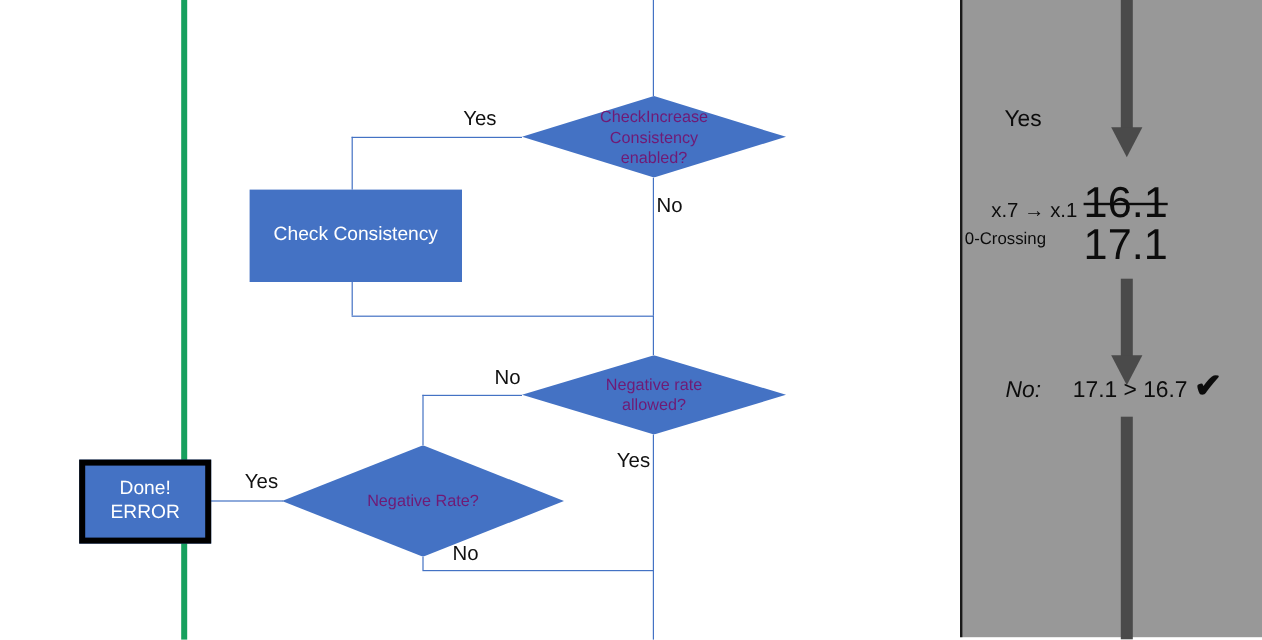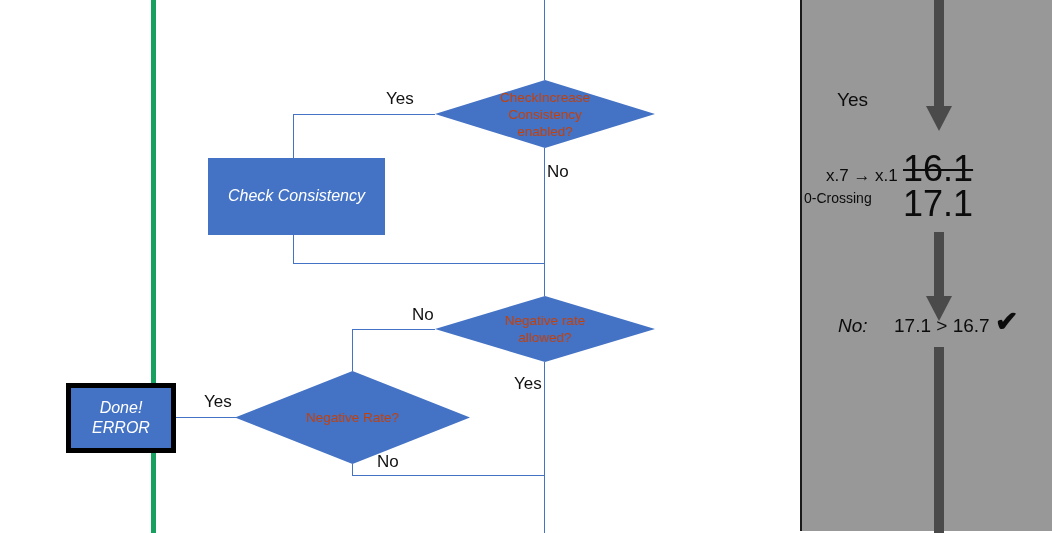--- a/index.html
+++ b/index.html
@@ -8,30 +8,30 @@
 
   
   .green-line{position:absolute;background:#17a05e;}
 
   .conn{position:absolute;background:#4472C4;}
   .conn.h{height:1px;}
   .conn.v{width:1px;}
 
   .proc-box{
     position:absolute;background:#4472C4;display:flex;align-items:center;
-    justify-content:center;text-align:center;color:#ffffff;line-height:1.28;font-style:italic;
+    justify-content:center;text-align:center;color:#ffffff;line-height:1.28;
   }
   .proc-box.thick{border:5px solid #000000;box-sizing:border-box;}
 
   .diamond{position:absolute;}
   .diamond svg{position:absolute;left:0;top:0;width:100%;height:100%;}
   .diamond .dlabel{
     position:absolute;left:0;top:0;width:100%;height:100%;
     display:flex;align-items:center;justify-content:center;text-align:center;
-    color:#c2410c;line-height:1.26;pointer-events:none;
+    color:#701a75;line-height:1.26;pointer-events:none;
   }
 
   .edge-label{position:absolute;color:#111111;white-space:nowrap;}
 
   
   .panel{position:absolute;background:#989898;border-left:2px solid #1a1a1a;box-sizing:border-box;}
   .arrow{position:absolute;}
   .arrow svg{display:block;}
   .ptext{position:absolute;color:#0c0c0c;white-space:nowrap;}
   .strike{text-decoration:line-through;text-decoration-thickness:2px;}

